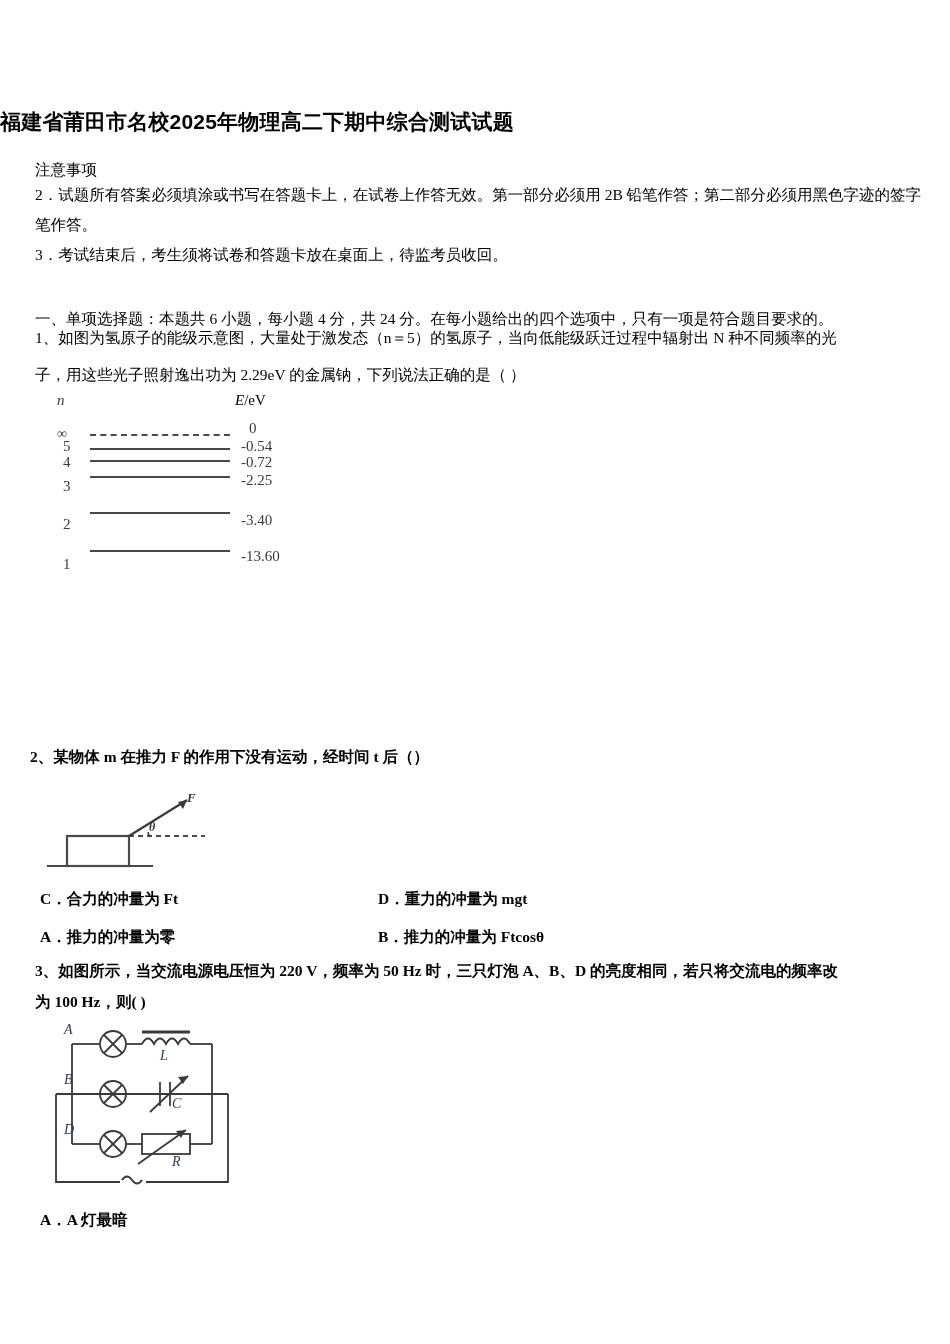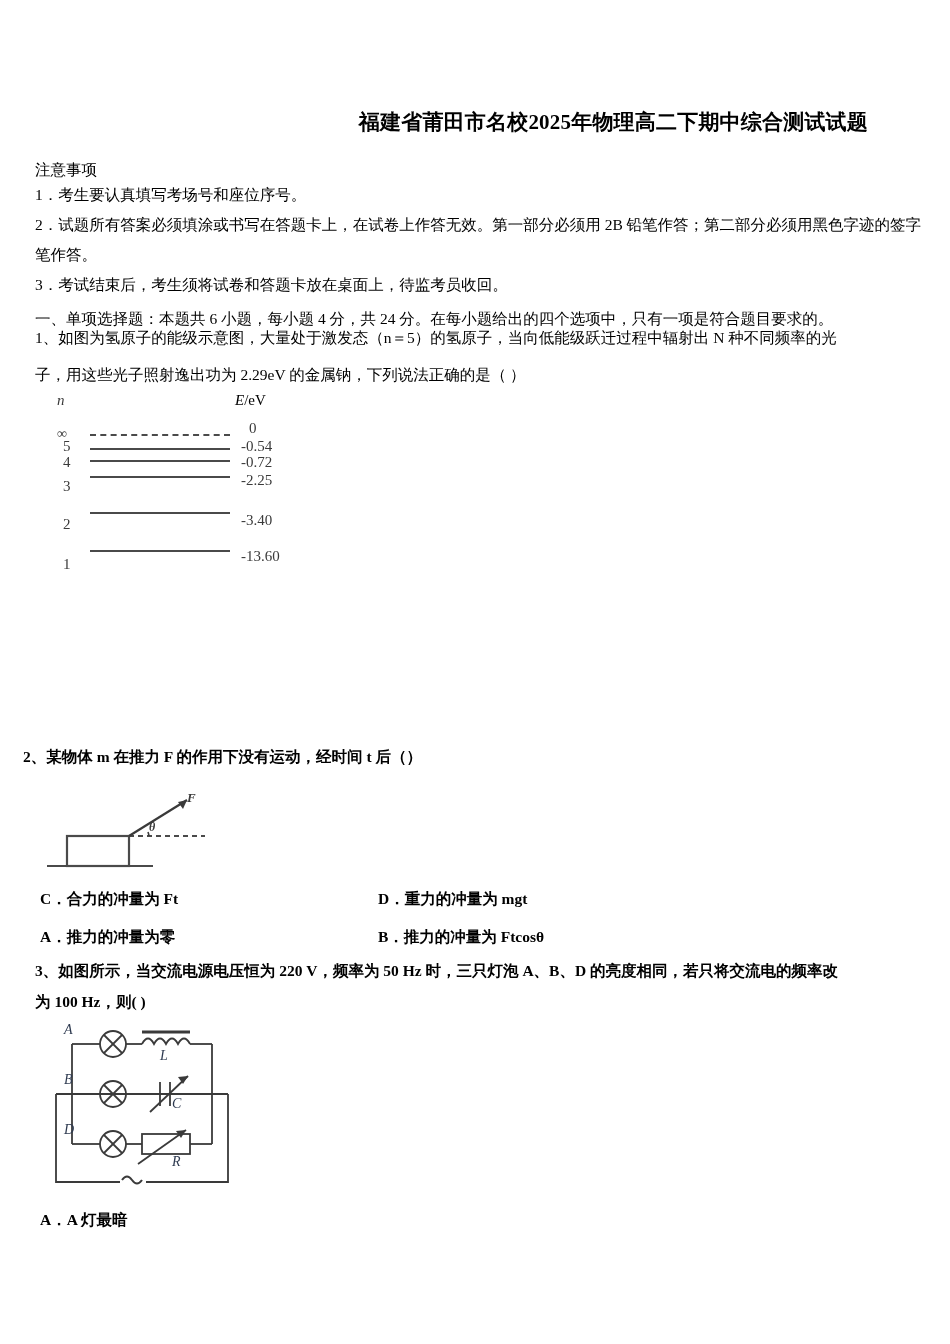--- a/index.html
+++ b/index.html
@@ -19,22 +19,22 @@
     position: absolute;
     left: 0; top: 0;
     width: 950px;
     height: 1344px;
   }
   .doc-title {
     position: absolute;
     left: 0;
     top: 108px;
     width: 868px;
-    text-align: right;
-    font-family: Liberation Serif, serif;
+    text-align: left;
+    font-family: Liberation Sans, sans-serif;
     font-weight: bold;
     font-size: 21px;
     letter-spacing: 0.2px;
   }
   .block {
     position: absolute;
     font-size: 15.5px;
     line-height: 30px;
   }
   .notice-head {
@@ -82,21 +82,21 @@
   .q1-options p {
     margin: 0;
     font-size: 15.5px;
     line-height: 37px;
     font-weight: bold;
   }
   .opt-label { font-weight: bold; }
   .ital { font-style: italic; }
 
   .q2-stem {
-    left: 23px;
+    left: 30px;
     top: 742px;
     font-size: 15.5px;
     font-weight: bold;
   }
   .q2-options {
     left: 40px;
     top: 884px;
     width: 700px;
   }
   .q2-row {
@@ -207,21 +207,20 @@
 </head>
 <body>
 
 <div class="page">
 
   <div class="doc-title">福建省莆田市名校2025年物理高二下期中综合测试试题</div>
 
   <div class="block notice-head">注意事项</div>
 
   <div class="block notice-list">
-    <p>1．考生要认真填写考场号和座位序号。</p>
     <p>2．试题所有答案必须填涂或书写在答题卡上，在试卷上作答无效。第一部分必须用 2B 铅笔作答；第二部分必须用黑色字迹的签字笔作答。</p>
     <p>3．考试结束后，考生须将试卷和答题卡放在桌面上，待监考员收回。</p>
   </div>
 
   <div class="block section-head">一、单项选择题：本题共 6 小题，每小题 4 分，共 24 分。在每小题给出的四个选项中，只有一项是符合题目要求的。</div>
 
   <div class="block q1-line1">1、如图为氢原子的能级示意图，大量处于激发态（n＝5）的氢原子，当向低能级跃迁过程中辐射出 N 种不同频率的光</div>
   <div class="block q1-line2">子，用这些光子照射逸出功为 2.29eV 的金属钠，下列说法正确的是（      ）</div>
 
   <div class="fig-energy">

